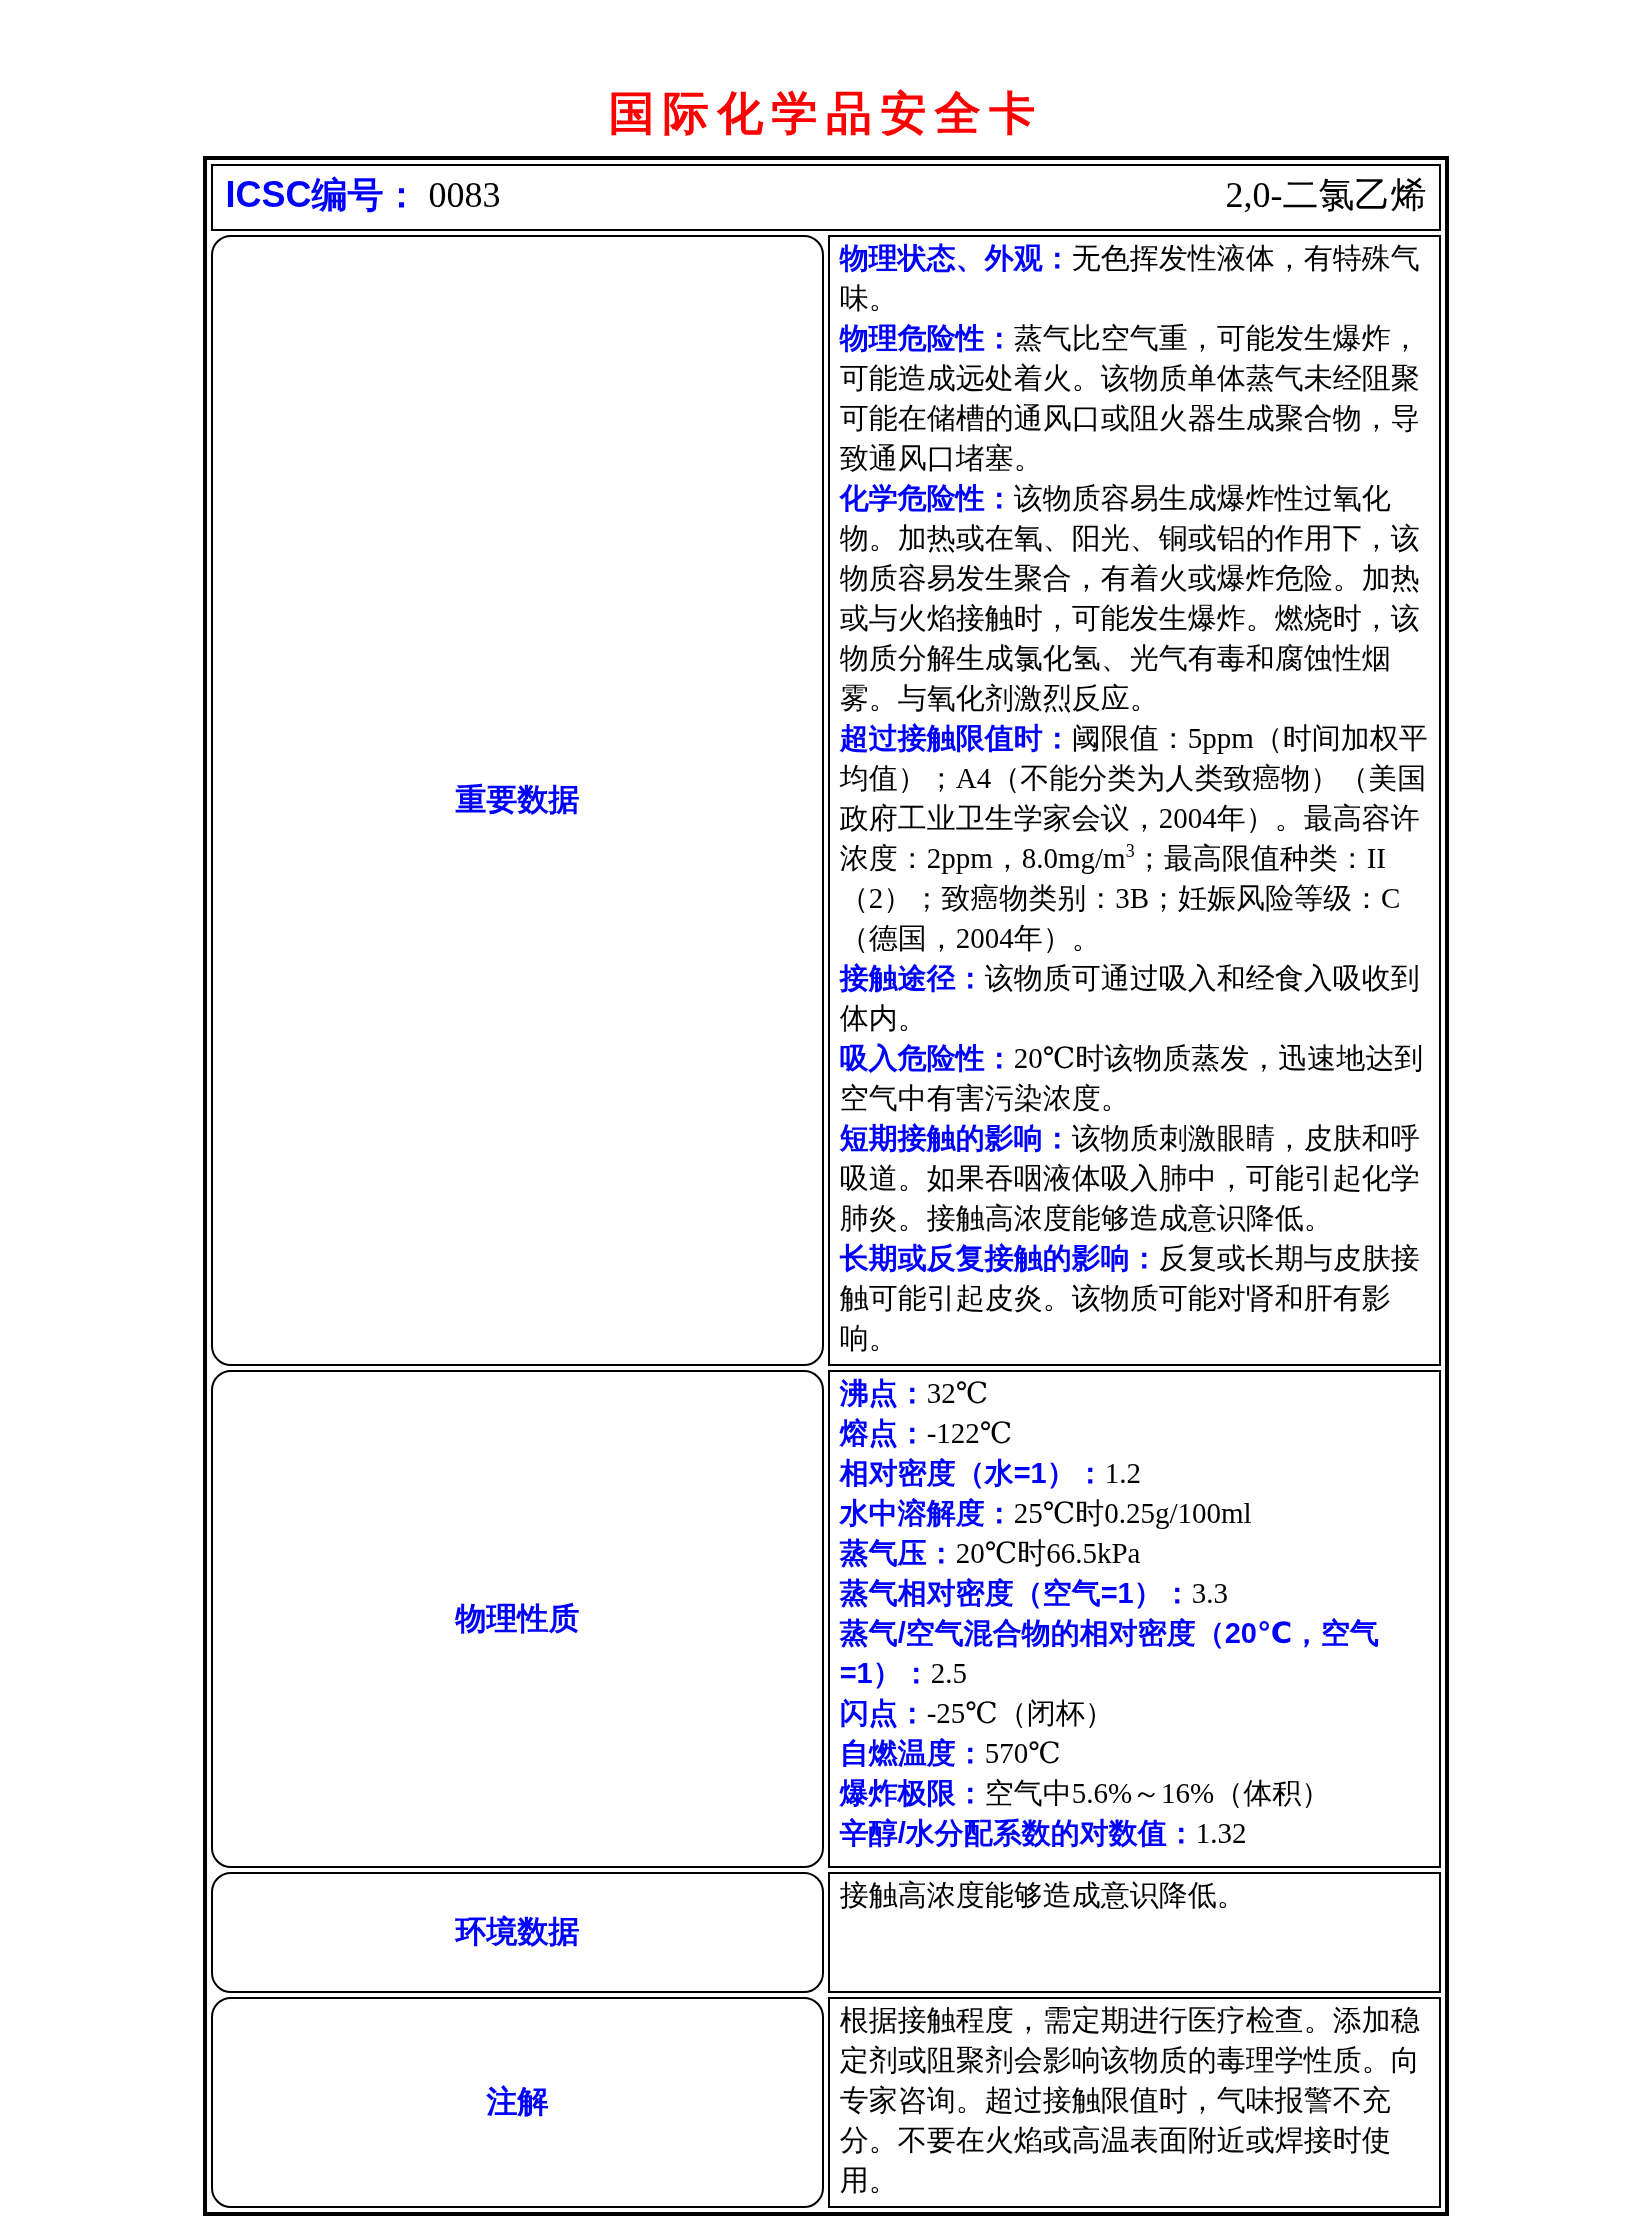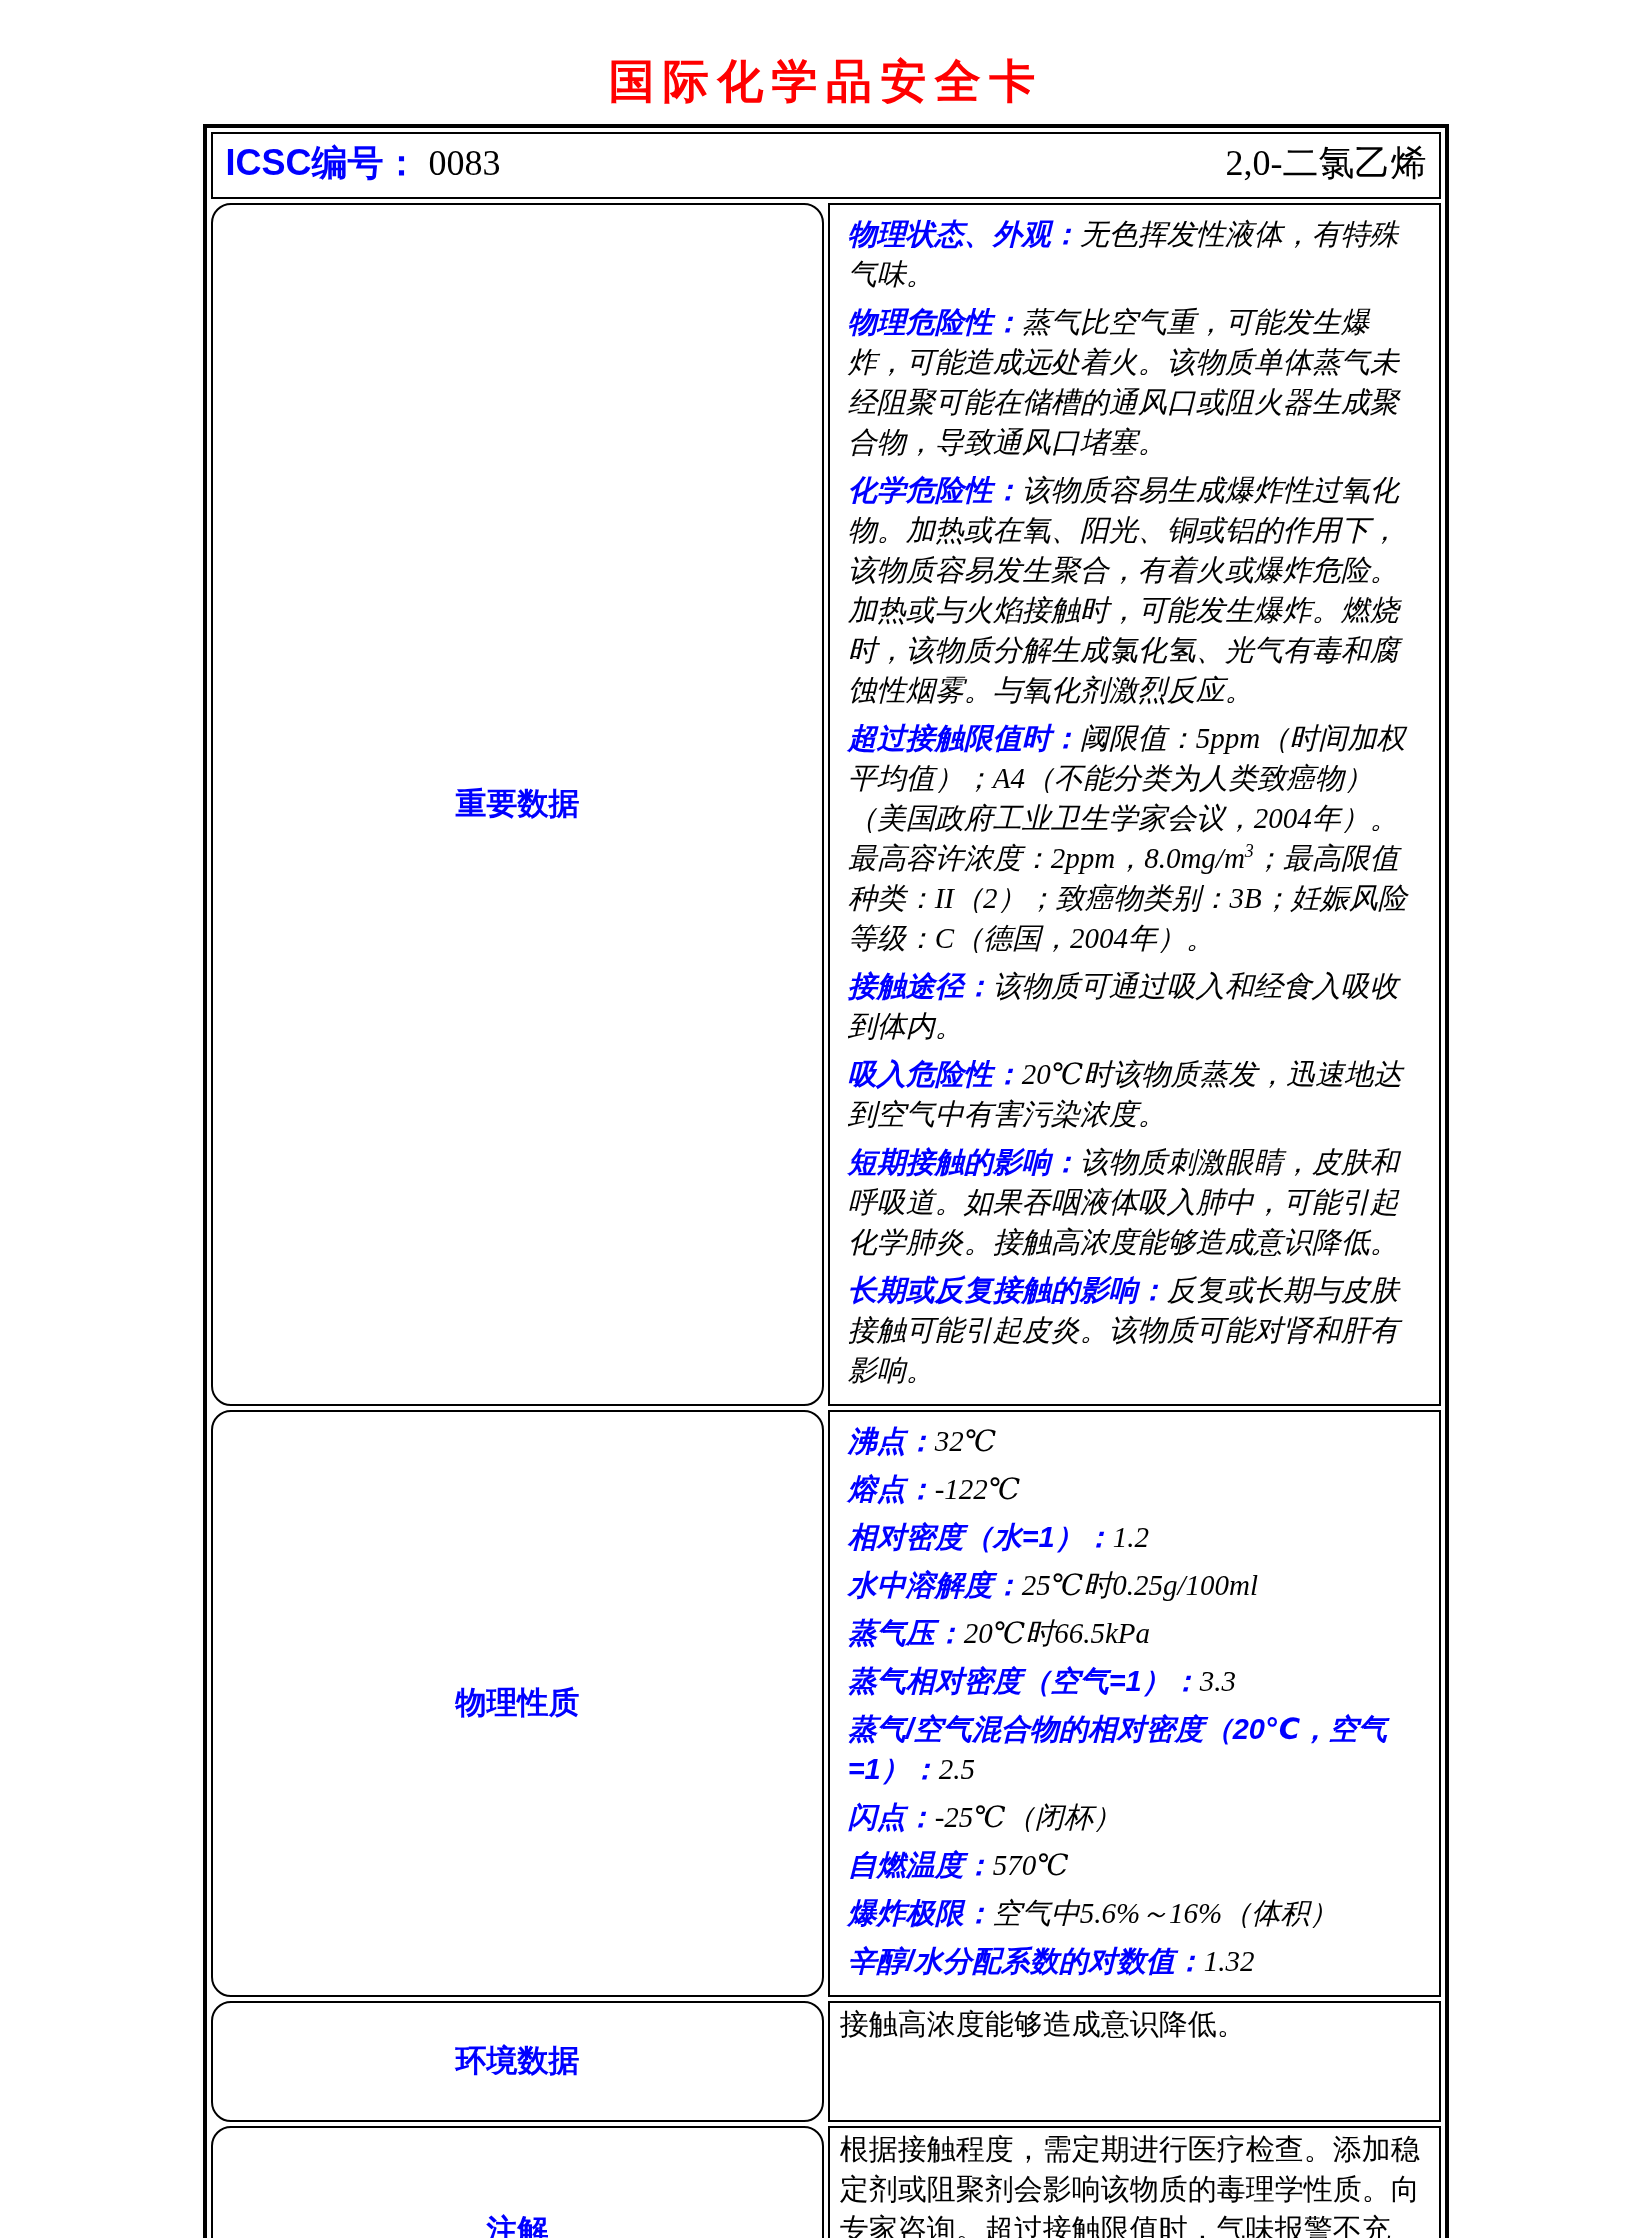--- a/index.html
+++ b/index.html
@@ -5,21 +5,21 @@
   html, body {
     margin: 0;
     padding: 0;
     background: #ffffff;
     width: 1652px;
     height: 2239px;
     font-family: "Liberation Serif", "DejaVu Serif", serif;
     color: #000000;
   }
   .page-title {
-    padding-top: 51px;
+    padding-top: 83px;
     text-align: center;
     color: #ff0000;
     font-weight: bold;
     font-size: 46px;
     letter-spacing: 8.4px;
     font-family: "Liberation Serif", "DejaVu Serif", serif;
   }
   table.card {
     width: 1246px;
     margin: 11px auto 0 auto;
@@ -52,21 +52,21 @@
     align-items: center;
     height: 56px;
     font-size: 36px;
     padding: 0 2.8px;
   }
   .bl {
     color: #0000ff;
     font-weight: bold;
     font-family: "Liberation Sans", "DejaVu Sans", sans-serif;
   }
-  .para { margin: 8px; font-style: italic; }
+  .para { margin: 0; }
   sup { font-size: 18px; vertical-align: super; line-height: 0; }
   td.h-physical { height: 487px; }
   td.h-env { height: 110px; }
   td.h-add { height: 36px; }
 </style>
 </head>
 <body>
 
 <div class="page-title">国际化学品安全卡</div>
 

